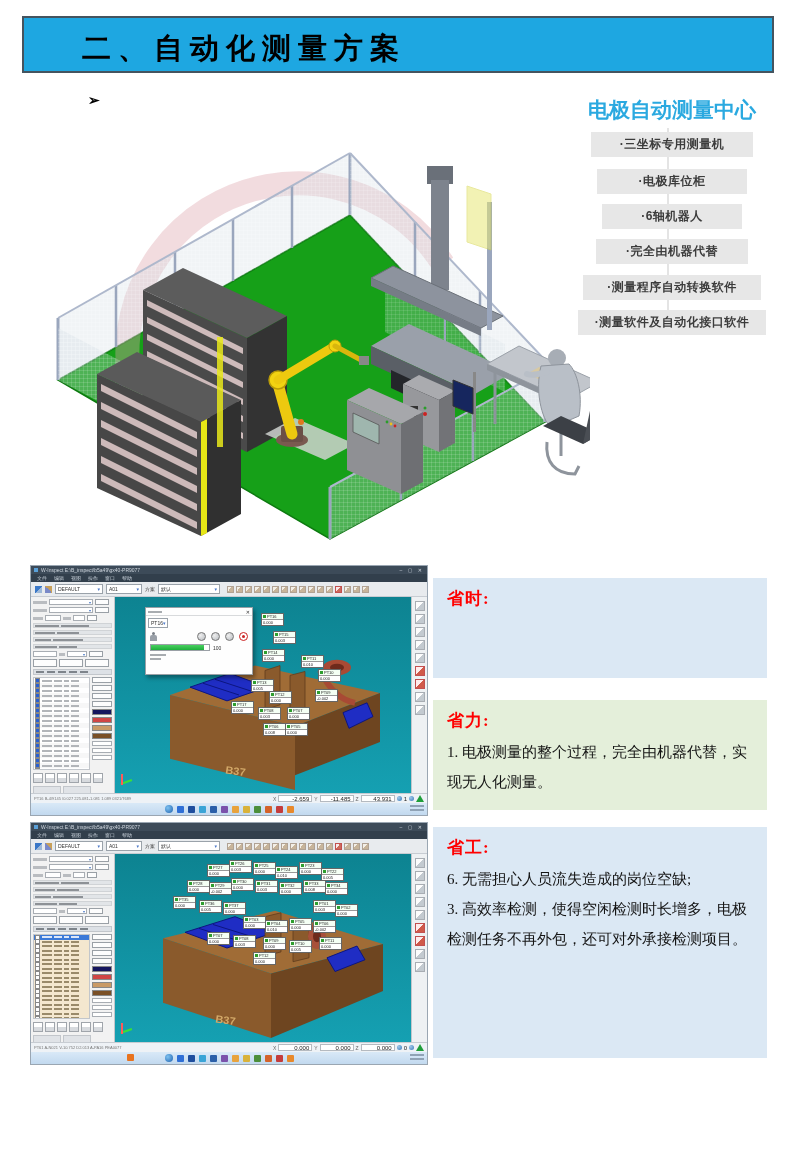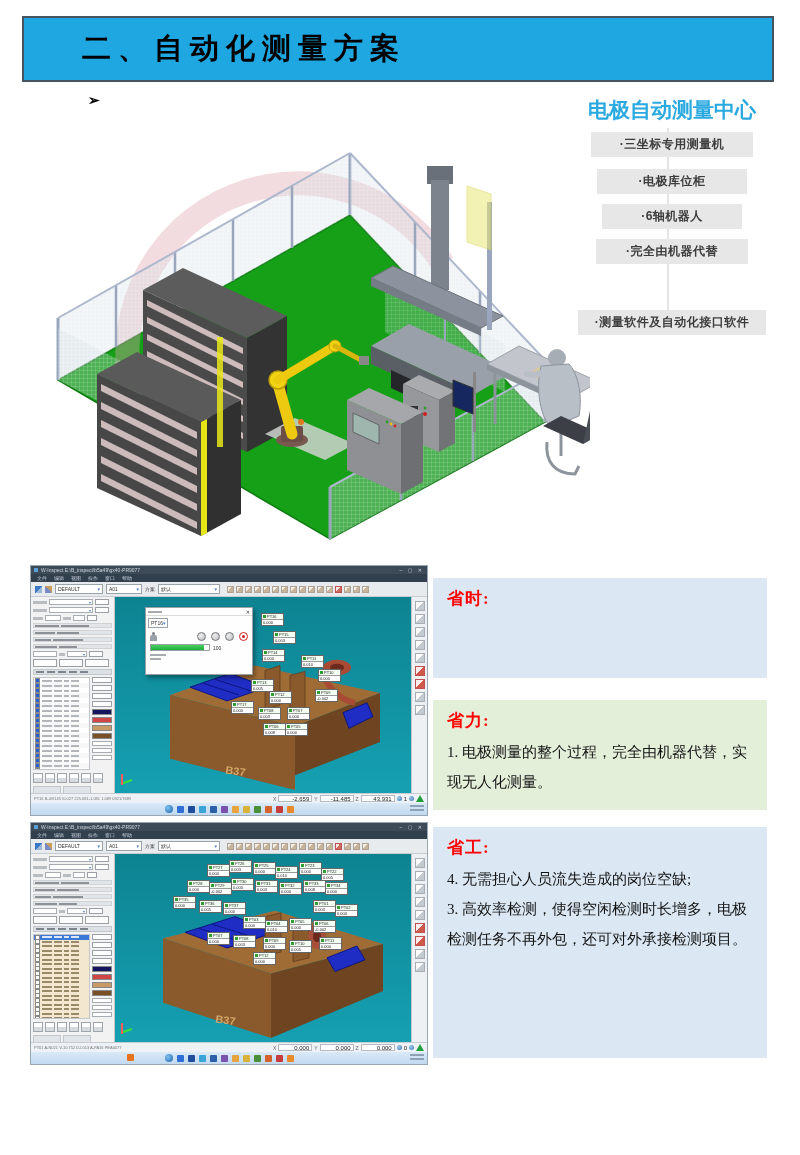--- a/index.html
+++ b/index.html
@@ -1,20 +1,20 @@
 <!DOCTYPE html>
 <html><head>
 <meta charset="utf-8">
 <style>
   html,body{margin:0;padding:0;background:#fff;}
   .page{position:relative;width:800px;height:1155px;background:#fff;overflow:hidden;
         font-family:"Liberation Sans",sans-serif;}
 
   
-  .hbar{position:absolute;left:22px;top:16px;width:752px;height:66px;background:#1ea7e1;
+  .hbar{position:absolute;left:22px;top:16px;width:752px;height:57px;background:#1ea7e1;
         border:2px solid #45545f;box-sizing:border-box;}
   .hbar .t{position:absolute;left:58px;top:11px;font-family:"Liberation Serif",serif;
         font-weight:bold;font-size:29px;letter-spacing:7px;color:#000;}
   .sub{position:absolute;left:88px;top:92px;display:flex;gap:14px;align-items:center;
         font-family:"Liberation Serif",serif;font-weight:bold;font-size:18px;color:#000;letter-spacing:2px;}
   .sub .bg{font-size:14px;letter-spacing:0;}
 
   
   .ctitle{position:absolute;left:588px;top:96px;width:200px;font-size:21px;font-weight:bold;color:#2aa9e0;}
   .vline{position:absolute;left:667px;top:128px;width:2px;height:206px;background:#e4e4e4;}
@@ -143,20 +143,21 @@
   <div class="sub">
     <span class="bg">➢</span>
   </div>
 
   <div class="ctitle">电极自动测量中心</div>
   <div class="vline"></div>
   <div class="fbox" style="left:591px;top:132px;width:162px;">·三坐标专用测量机</div>
   <div class="fbox" style="left:597px;top:169px;width:150px;">·电极库位柜</div>
   <div class="fbox" style="left:602px;top:204px;width:140px;">·6轴机器人</div>
   <div class="fbox" style="left:596px;top:239px;width:152px;">·完全由机器代替</div>
+  <div class="fbox" style="left:583px;top:275px;width:178px;">·测量程序自动转换软件</div>
   <div class="fbox" style="left:578px;top:310px;width:188px;">·测量软件及自动化接口软件</div>
 
   <svg class="scene" viewBox="0 0 555 435">
     <defs>
       <pattern id="mesh" width="4" height="4" patternUnits="userSpaceOnUse">
         <rect width="4" height="4" fill="rgba(210,220,225,0.30)"></rect>
         <path d="M0,0H4M0,0V4" stroke="rgba(255,255,255,0.55)" stroke-width="0.5"></path>
       </pattern>
     </defs>
 
@@ -284,21 +285,21 @@
 
   <div class="ben" style="top:578px;height:100px;background:#dbe8f4;">
     <h3>省时:</h3>
   </div>
   <div class="ben" style="top:700px;height:110px;background:#e4efda;">
     <h3>省力:</h3>
     <p>1. 电极测量的整个过程，完全由机器代替，实现无人化测量。</p>
   </div>
   <div class="ben" style="top:827px;height:231px;background:#dbe8f4;">
     <h3>省工:</h3>
-    <p>4. 无需担心人员流失造成的岗位空缺;</p>
+    <p>6. 无需担心人员流失造成的岗位空缺;</p>
     <p>3. 高效率检测，使得空闲检测时长增多，电极检测任务不再外包，还可对外承接检测项目。</p>
   </div>
 
   <div class="cmm" style="top:565px;height:251px;">
     <div class="tbar">
       <span class="ai"></span>
       <span class="tt">W-Inspect  E:\B_inspect\b5a49\gx40-PR9077</span>
       <span class="wb">–  ▢  ✕</span>
     </div>
     <div class="mbar">

